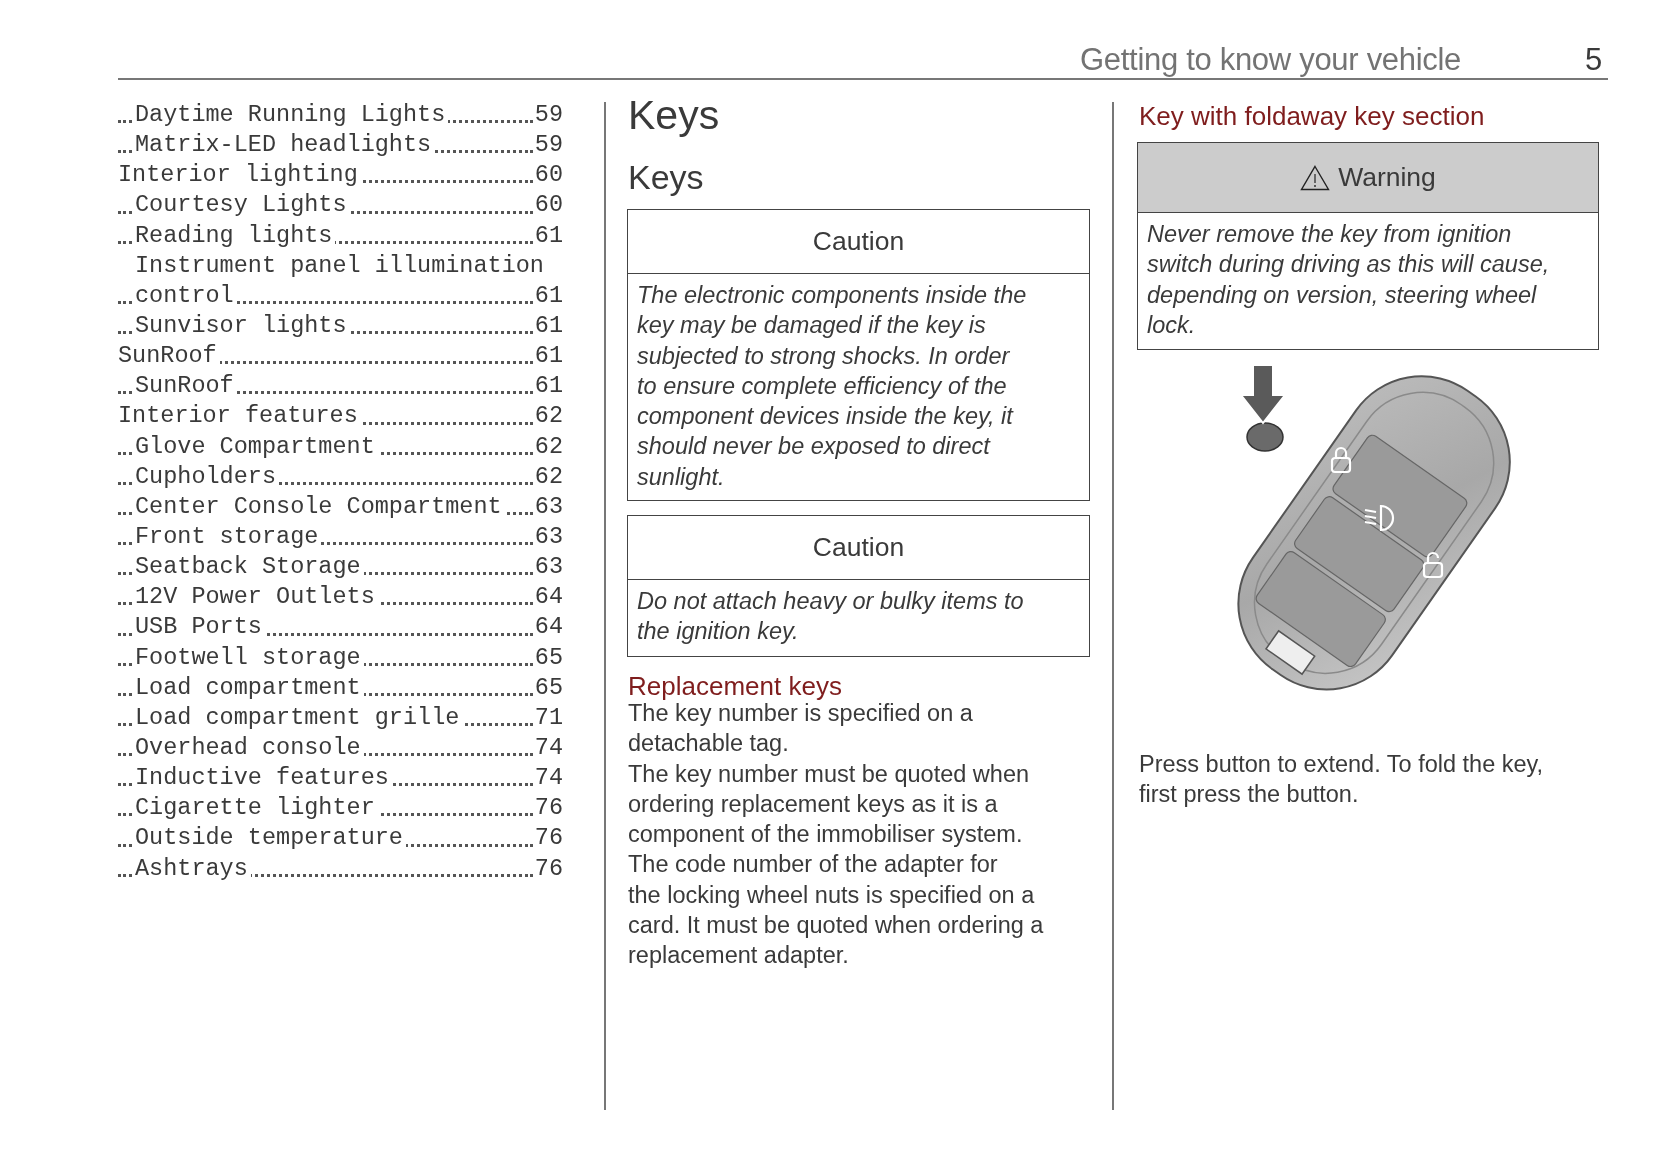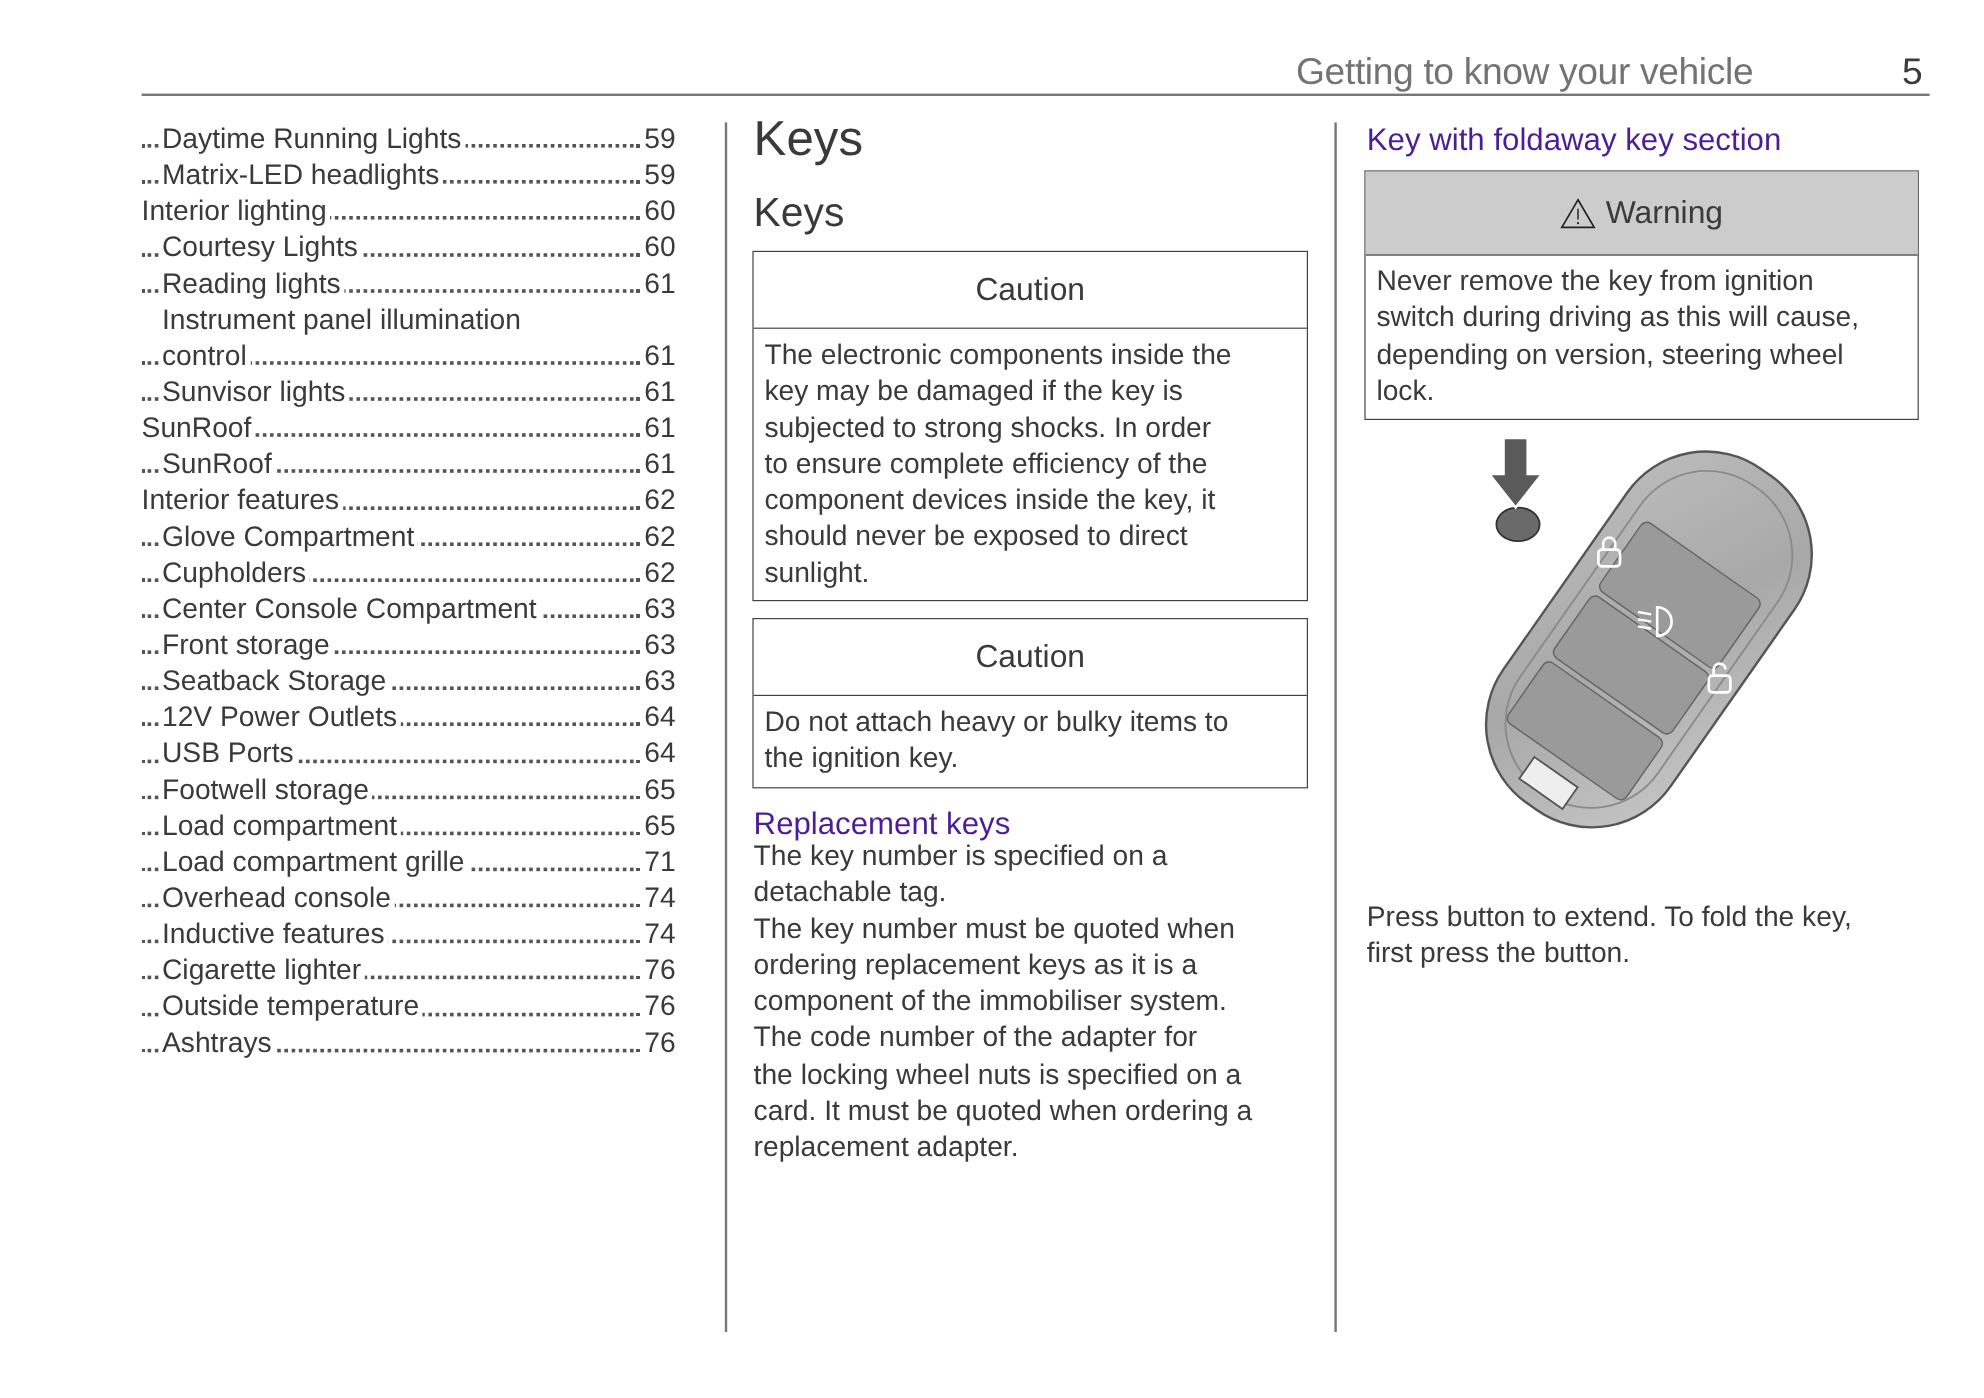--- a/index.html
+++ b/index.html
@@ -5,33 +5,33 @@
   html, body { margin:0; padding:0; background:#ffffff; }
   body { width:1653px; height:1165px; position:relative; overflow:hidden;
          font-family:"Liberation Sans", sans-serif; color:#3a3a3a; }
   .abs { position:absolute; }
   .run-head { left:1080px; top:42px; font-size:31px; letter-spacing:-0.3px; color:#737373; white-space:nowrap; }
   .page-num { left:1585px; top:42px; font-size:31px; color:#3a3a3a; }
   .head-rule { left:118px; top:78px; width:1490px; height:2px; background:#777; }
   .vdiv { width:2px; background:#777; }
   
   .toc { left:118px; top:100px; width:445px; }
-  .toc-row { position:relative; height:30.15px; line-height:30px; font-size:23.5px; white-space:nowrap; overflow:hidden; }
+  .toc-row { position:relative; height:30.15px; line-height:30px; font-size:23.5px; white-space:nowrap; overflow:hidden;font-family:Liberation Mono, monospace; }
   .toc-row.sub { padding-left:17px; }
   .toc-row .lbl { background:#fff; position:relative; z-index:1; padding-right:3px; }
   .toc-row .dots { position:absolute; left:0; right:30px; bottom:7px; border-bottom:3px dotted #555; z-index:0; }
   .toc-row .pg { position:absolute; right:0; top:0; background:#fff; z-index:1; padding-left:2px; }
   
   .h1 { left:628px; top:92px; font-size:41px; color:#3a3a3a; }
   .h2 { left:628px; top:158px; font-size:34px; color:#3a3a3a; }
   .box { border:1.5px solid #444; box-sizing:border-box; background:#fff; }
   .box .bh { display:flex; align-items:center; justify-content:center; font-size:26.5px; border-bottom:1.5px solid #444; box-sizing:border-box; }
-  .box .bb { padding:6px 9px 0 9px; font-size:23.5px; line-height:30.3px; }
+  .box .bb { padding:6px 9px 0 9px; font-size:23.5px; line-height:30.3px;font-style:italic; }
   .box.warn .bh { background:#cccccc;text-align:right; }
-  .h3 { font-size:26px; color:#4c1d95; }
+  .h3 { font-size:26px; color:#7f1d1d; }
   .body-txt { font-size:23.5px; line-height:30.3px; }
   .warn-tri { display:inline-block; width:30px; height:26px; margin-right:8px; vertical-align:-3px; }
 </style>
 </head>
 <body>
 
 <div class="abs run-head">Getting to know your vehicle</div>
 <div class="abs page-num">5</div>
 <div class="abs head-rule"></div>
 

